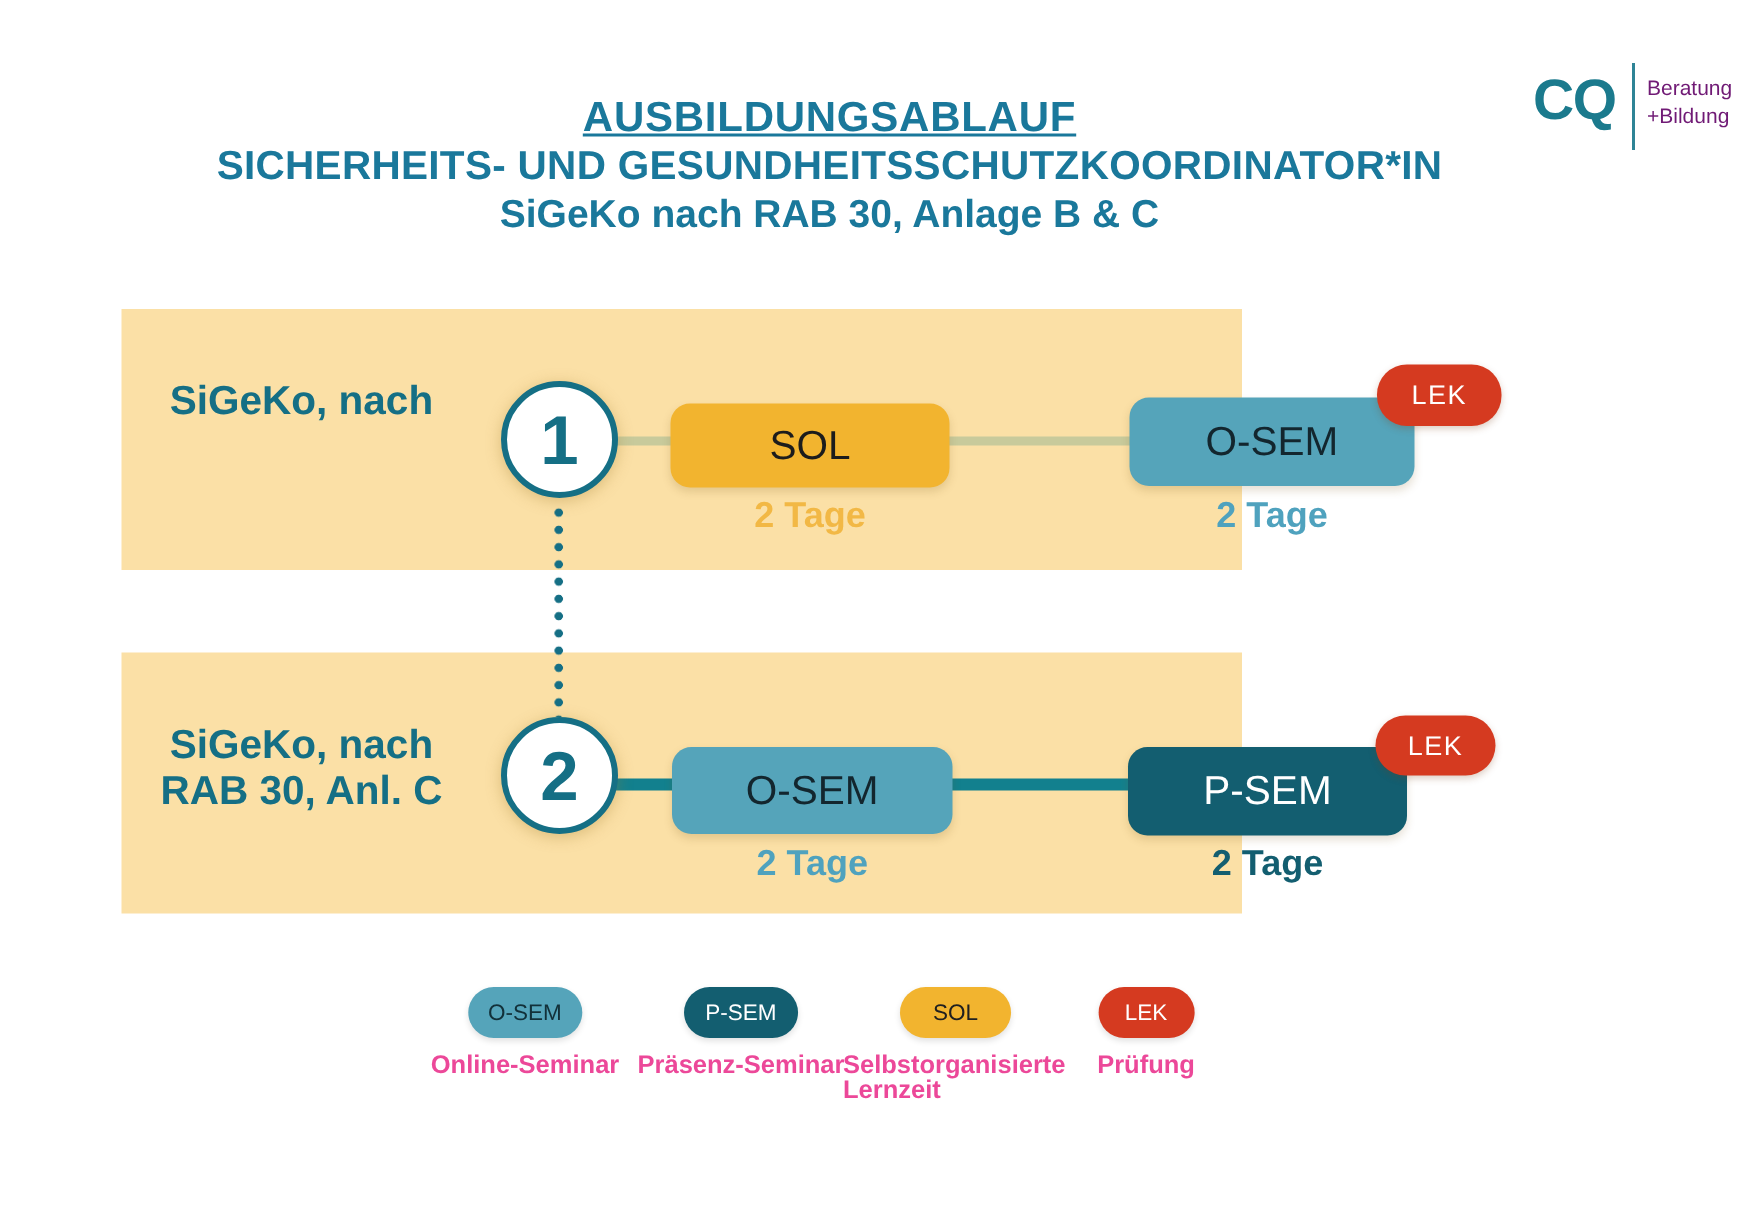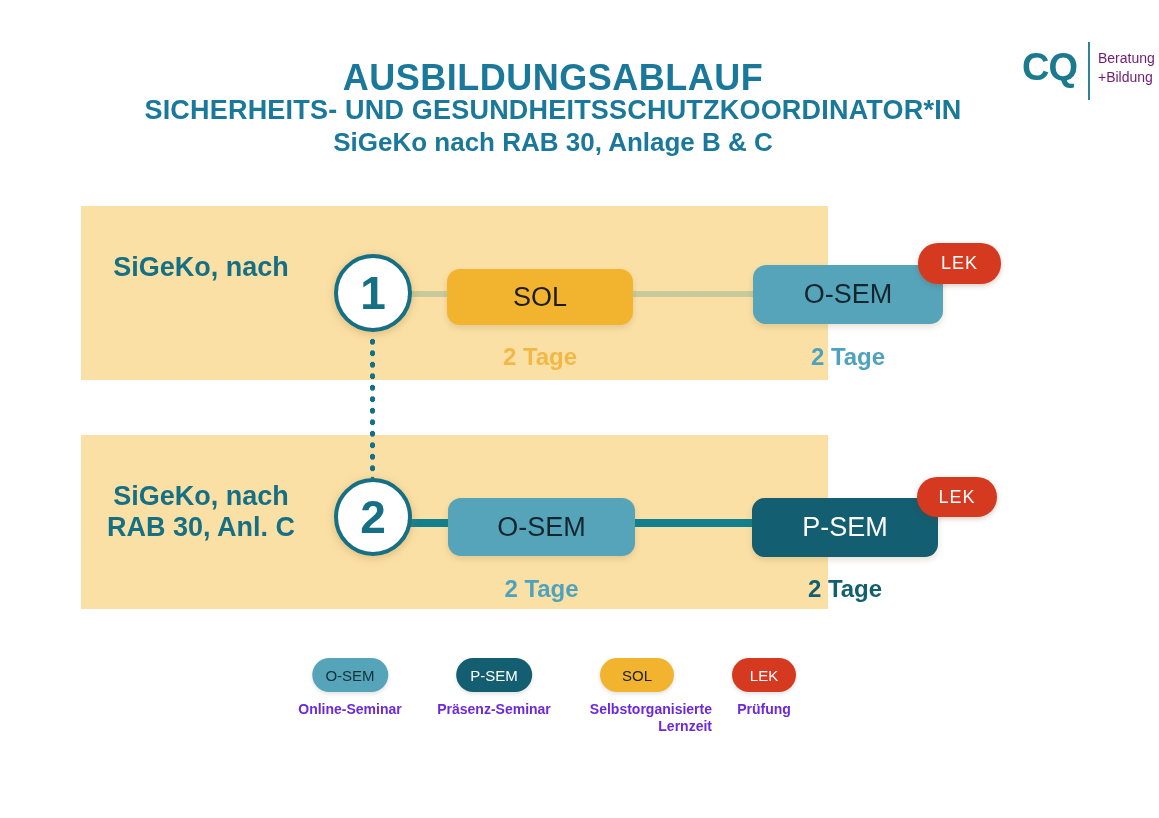--- a/index.html
+++ b/index.html
@@ -8,21 +8,21 @@
     --lek:#D53A20; --teal:#156F85; --title:#1A789B;
     --connector-olive:#C8CA9B; --connector-teal:#12808E; --logo:#1B7A8D;
   }
   *{margin:0;padding:0;box-sizing:border-box;}
   html,body{background:#fff;}
   body{font-family:"Liberation Sans","DejaVu Sans",sans-serif;}
   .canvas{position:relative;width:1159px;height:818px;background:#fff;overflow:hidden;}
 
   
   .title{position:absolute;left:0;top:62px;width:1106px;text-align:center;color:var(--title);font-weight:bold;}
-  .title .t1{font-size:36px;line-height:32px;letter-spacing:.5px;}
+  .title .t1{font-size:28px;line-height:32px;letter-spacing:.5px;text-decoration:underline;}
   .title .t2{font-size:27px;line-height:32px;letter-spacing:.2px;}
   .title .t3{font-size:26px;line-height:32px;}
 
   
   .logo{position:absolute;left:1018px;top:40px;width:141px;height:62px;}
   .logo-mark{position:absolute;left:4px;top:6px;font-size:38px;font-weight:bold;letter-spacing:-1px;color:var(--logo);}
   .logo-divider{position:absolute;left:70px;top:2px;width:2px;height:58px;background:#2E8496;}
   .logo-caption{position:absolute;left:80px;top:9px;font-size:14px;line-height:19px;color:#701a75;}
 
   
@@ -51,21 +51,21 @@
   .b1 .module.osem{left:672px;top:59px;width:190px;height:59px;background:var(--osem);color:#13262e;}
   .b2 .module.osem{left:367px;top:63px;width:187px;height:58px;background:var(--osem);color:#13262e;}
   .module.psem{left:671px;top:63px;width:186px;height:59px;background:var(--psem);color:#fff;}
 
   .lek-badge{position:absolute;z-index:4;background:var(--lek);color:#fff;border-radius:20px;
     display:flex;align-items:center;justify-content:center;font-size:18px;letter-spacing:1px;
     box-shadow:0 2px 5px rgba(120,60,20,.25);}
   .b1 .lek-badge{left:837px;top:37px;width:83px;height:41px;}
   .b2 .lek-badge{left:836px;top:42px;width:80px;height:40px;}
 
-  .duration{position:absolute;font-size:24px;font-weight:bold;text-align:center;margin-top:13px;}
+  .duration{position:absolute;font-size:24px;font-weight:bold;text-align:center;}
   .b1 .duration.d-sol{left:366px;top:124px;width:186px;color:var(--sol-duration);}
   .b1 .duration.d-osem{left:672px;top:124px;width:190px;color:var(--osem-duration);}
   .b2 .duration.d-osem{left:367px;top:127px;width:187px;color:var(--osem-duration);}
   .b2 .duration.d-psem{left:671px;top:127px;width:186px;color:var(--psem);}
 
   
   .dotted{position:absolute;left:369px;top:336px;width:7px;height:142px;z-index:2;
     background-image:radial-gradient(circle,var(--teal) 2.6px,transparent 3px);
     background-size:7px 11.5px;background-repeat:repeat-y;background-position:center top;}
 
@@ -75,22 +75,22 @@
   .legend-item.li-osem{left:350px;}
   .legend-item.li-psem{left:494px;}
   .legend-item.li-sol{left:637px;}
   .legend-item.li-lek{left:764px;}
   .pill{height:34px;border-radius:17px;display:flex;align-items:center;justify-content:center;
     font-size:15px;box-shadow:0 2px 4px rgba(0,0,0,.12);}
   .li-osem .pill{width:76px;background:var(--osem);color:#123039;}
   .li-psem .pill{width:76px;background:var(--psem);color:#fff;}
   .li-sol  .pill{width:74px;background:var(--sol);color:#202020;}
   .li-lek  .pill{width:64px;background:var(--lek);color:#fff;}
-  .legend-label{margin-top:9px;font-size:14px;font-weight:bold;color:#6d28d9;
-    text-align:right;max-width:150px;line-height:17px;}
+  .legend-label{margin-top:9px;font-size:17px;font-weight:bold;color:#ec4899;
+    text-align:left;max-width:150px;line-height:17px;}
 </style>
 </head>
 <body>
 
 <div class="canvas">
 
   <header class="title">
     <div class="t1">AUSBILDUNGSABLAUF</div>
     <div class="t2">SICHERHEITS- UND GESUNDHEITSSCHUTZKOORDINATOR*IN</div>
     <div class="t3">SiGeKo nach RAB 30, Anlage B &amp; C</div>

